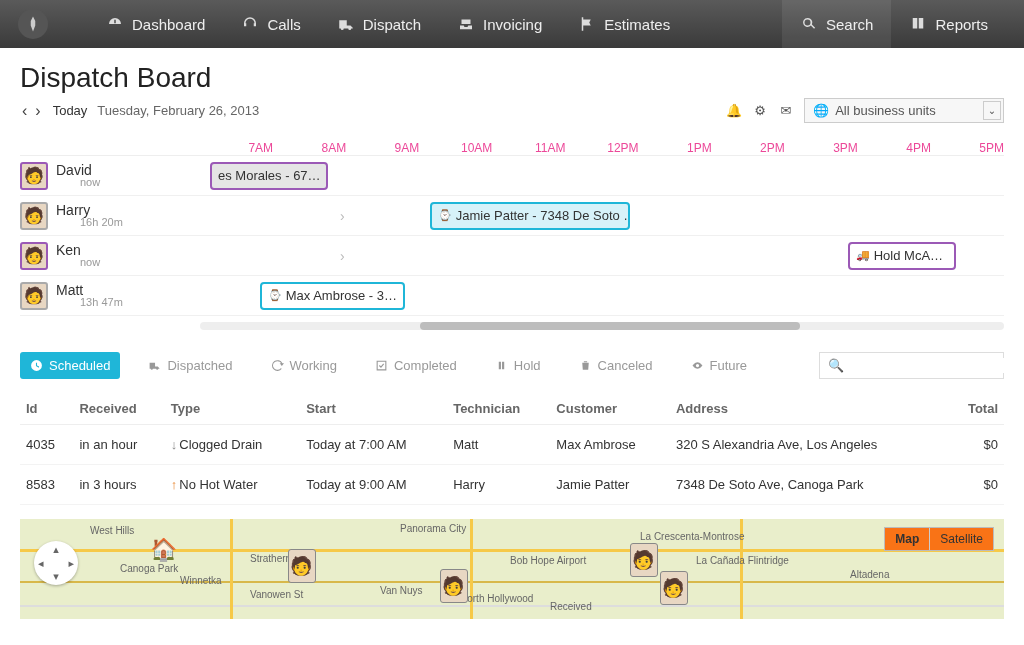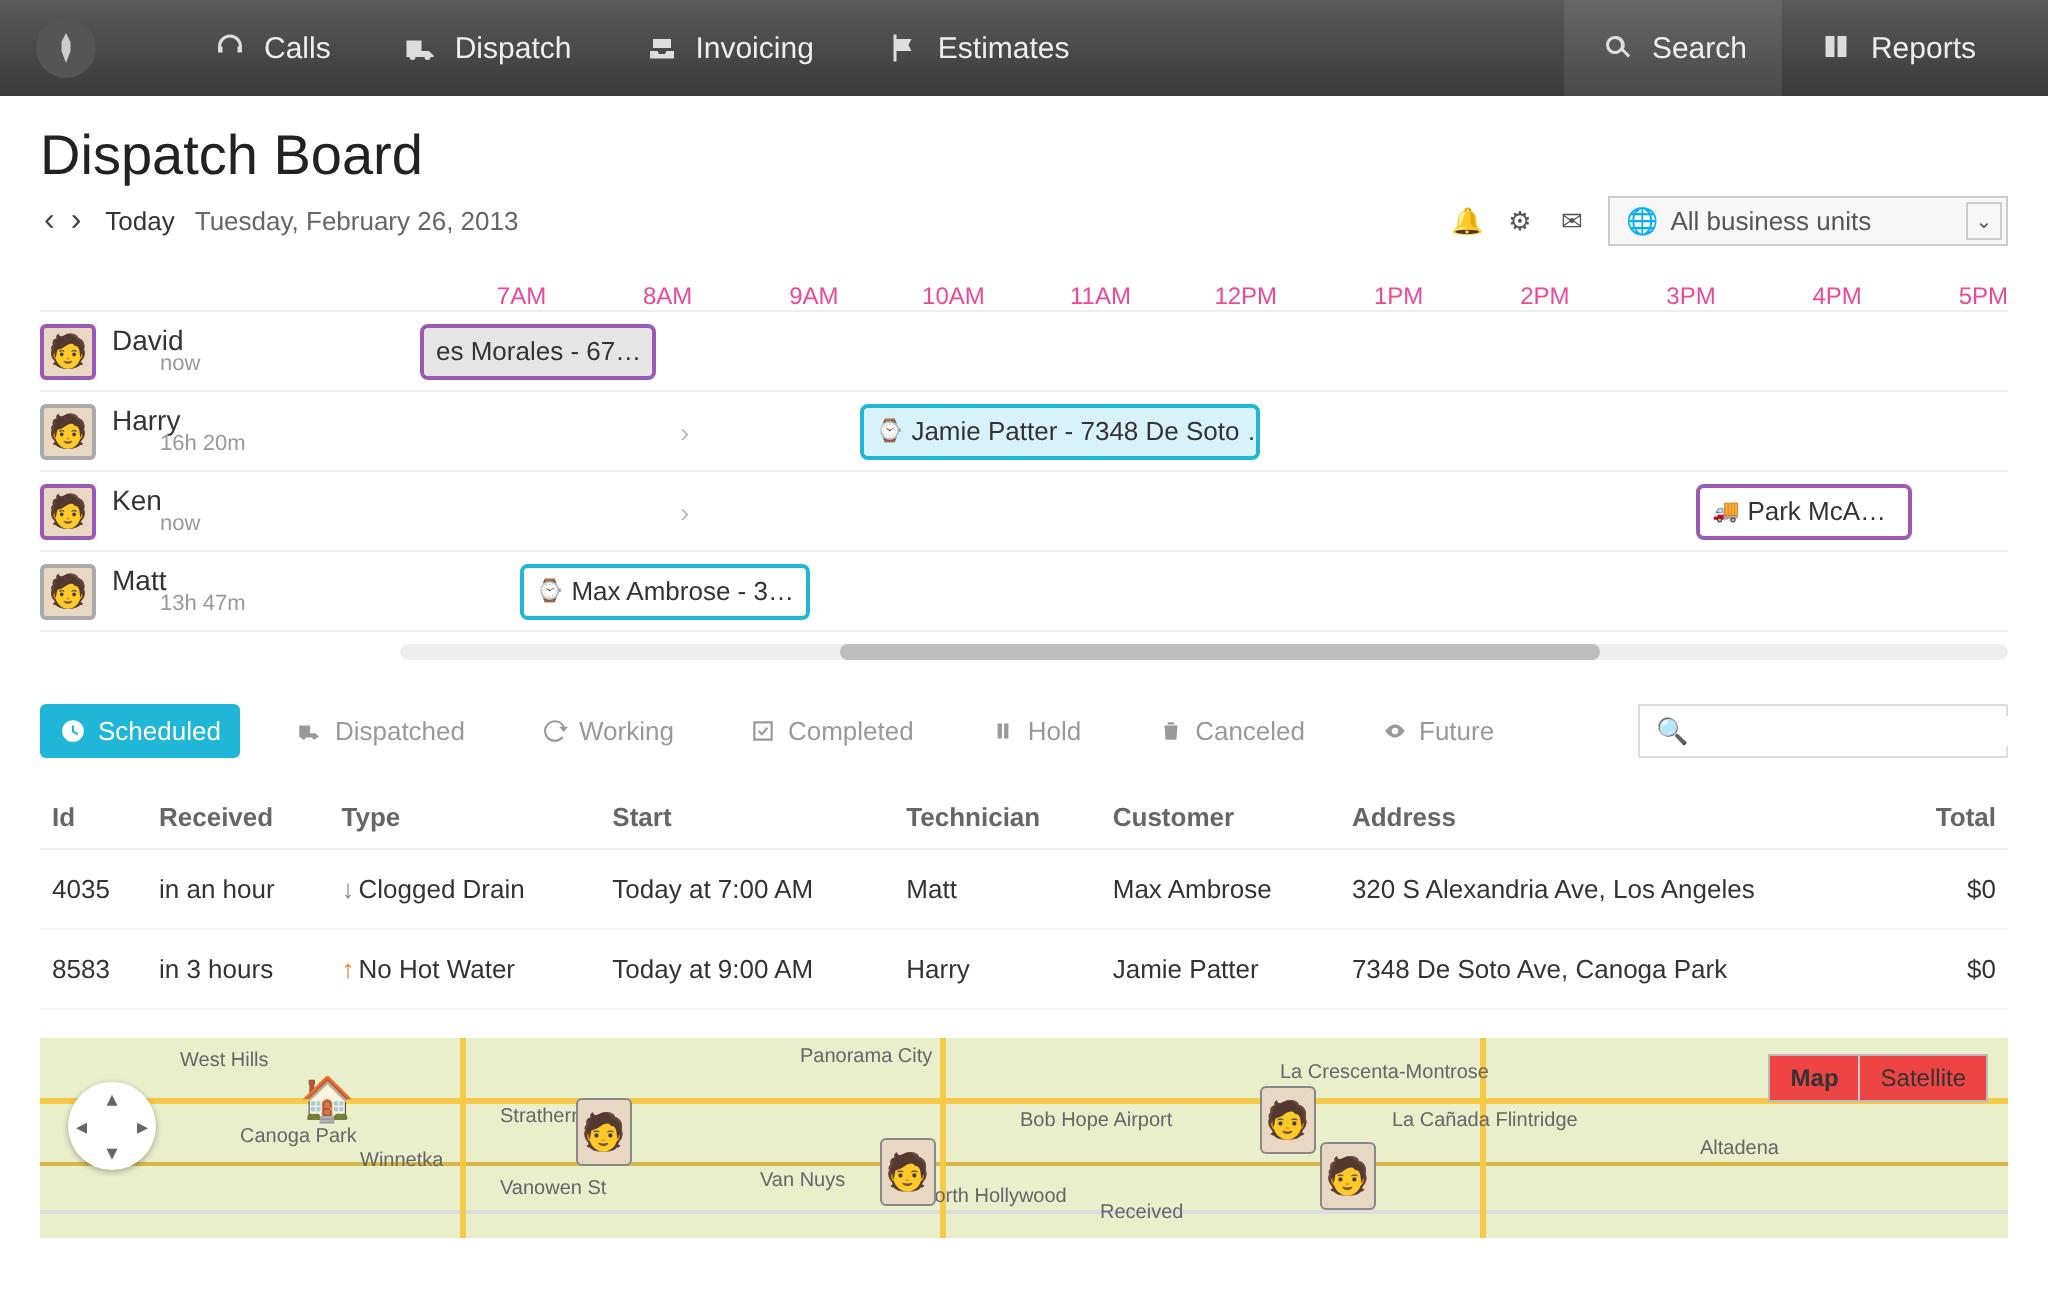--- a/index.html
+++ b/index.html
@@ -65,35 +65,41 @@
 .road { position: absolute; background: #f6c948; }
 .road.h1 { top: 30px; left: 0; right: 0; height: 3px; }
 .road.h2 { top: 62px; left: 0; right: 0; height: 2px; background: #d8b84a; }
 .road.h3 { top: 86px; left: 0; right: 0; height: 2px; background: #ddd; }
 .road.v1 { left: 210px; top: 0; bottom: 0; width: 3px; }
 .road.v2 { left: 450px; top: 0; bottom: 0; width: 3px; }
 .road.v3 { left: 720px; top: 0; bottom: 0; width: 3px; }
 .map-label { position: absolute; font-size: 10px; color: #666; white-space: nowrap; }
 .map-pan { position: absolute; left: 14px; top: 22px; width: 44px; height: 44px; background: #fff; border-radius: 50%; box-shadow: 0 1px 3px rgba(0,0,0,0.3); display: flex; align-items: center; justify-content: center; }
 .map-pan .arr { position: absolute; font-size: 11px; color: #666; }
-.map-toggle { position: absolute; right: 10px; top: 8px; display: flex; background: #ef4444; border: 1px solid #bbb; font-size: 12px; }
+.map-toggle { position: absolute; right: 10px; top: 8px; display: flex; background: #f97316; border: 1px solid #bbb; font-size: 12px; }
 .map-toggle div { padding: 4px 10px; cursor: pointer; }
 .map-toggle div + div { border-left: 1px solid #ccc; }
 .map-toggle .on { font-weight: 600; }
 .home-marker { position: absolute; left: 130px; top: 18px; font-size: 22px; }
 .face { position: absolute; width: 28px; height: 34px; background: #e8d7c3; border: 1px solid #888; border-radius: 3px; display: flex; align-items: center; justify-content: center; font-size: 18px; }
 </style>
 </head>
 <body>
 
 <div class="topnav">
   <div class="logo">
     <svg viewBox="0 0 24 24">
         <path d="M12 2l3 6h-6z M9 8h6v6l-3 8-3-8z" fill="#ccc"></path>
       </svg>
+  </div>
+  <div class="nav-item">
+    <svg viewBox="0 0 24 24">
+        <path d="M12 4a8 8 0 00-8 8h16a8 8 0 00-8-8zm0 2a1 1 0 011 1v4h-2V7a1 1 0 011-1z"></path>
+      </svg>
+    <span>Dashboard</span>
   </div>
   <div class="nav-item">
     <svg viewBox="0 0 24 24">
         <path d="M12 3a8 8 0 00-8 8v4h3v-4h-1a6 6 0 1112 0h-1v4h3v-4a8 8 0 00-8-8z"></path>
       </svg>
     <span>Calls</span>
   </div>
   <div class="nav-item">
     <svg viewBox="0 0 24 24">
         <path d="M3 7h10v7h5l3 3v1h-2a2 2 0 11-4 0H9a2 2 0 11-4 0H3V7z"></path>
@@ -194,21 +200,21 @@
         <div class="tech-info">
           <span class="avatar purple">🧑</span>
           <div>
             <div class="tech-name">Ken</div>
             <div class="tech-sub">now</div>
           </div>
         </div>
         <span class="row-expand">›</span>
         <div class="job purple" style="left:828px;width:108px">
           <span class="ji">🚚</span>
-          <span>Park McA…</span>
+          <span>Hold McA…</span>
         </div>
       </div>
       <div class="tech-row">
         <div class="tech-info">
           <span class="avatar gray">🧑</span>
           <div>
             <div class="tech-name">Matt</div>
             <div class="tech-sub">13h 47m</div>
           </div>
         </div>

